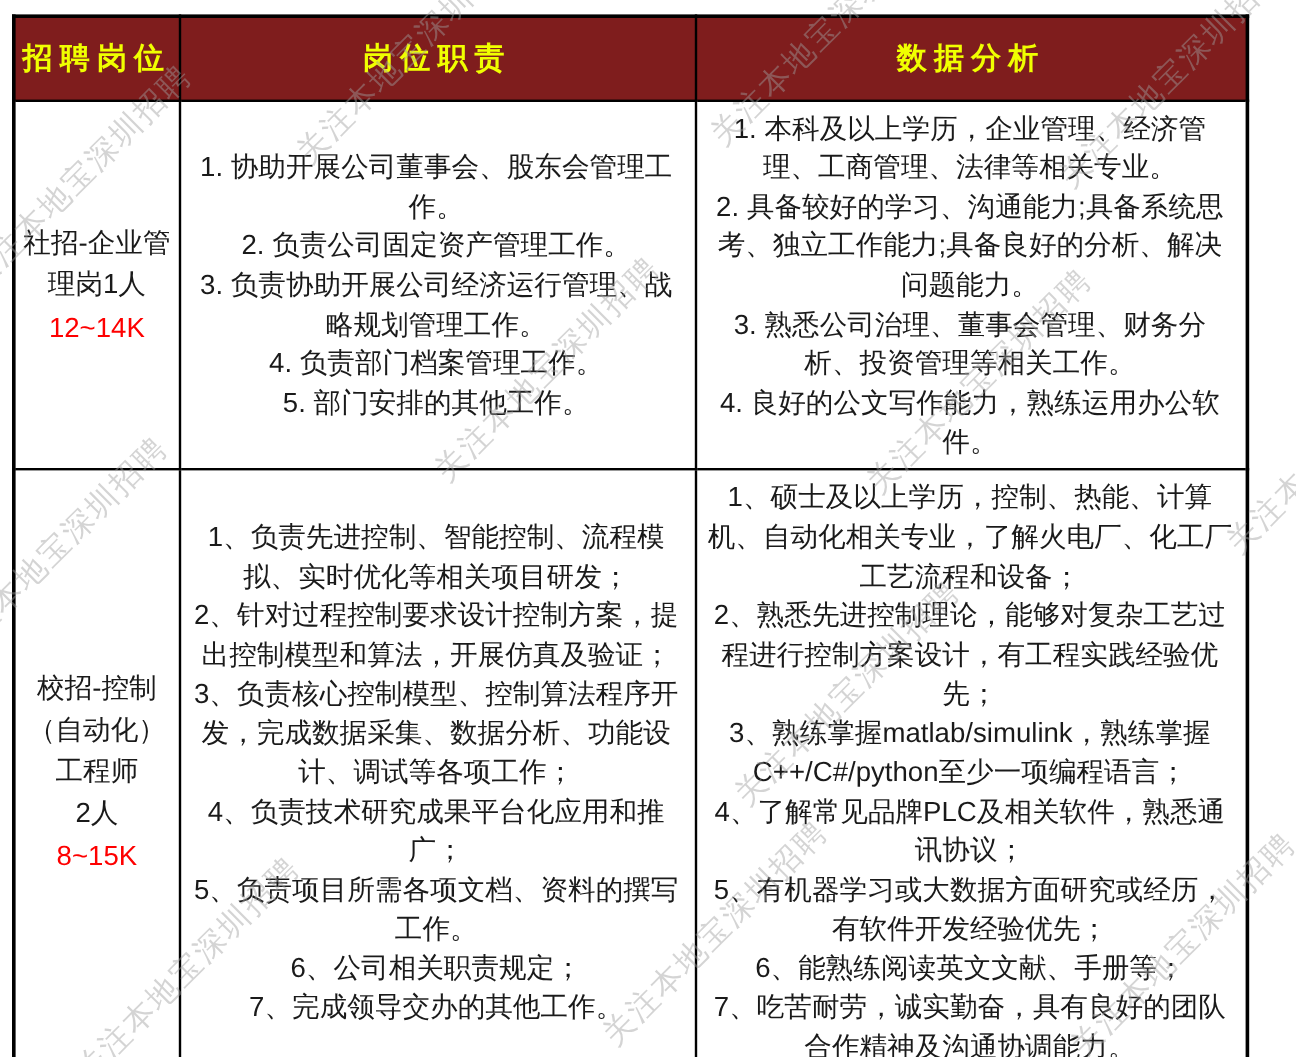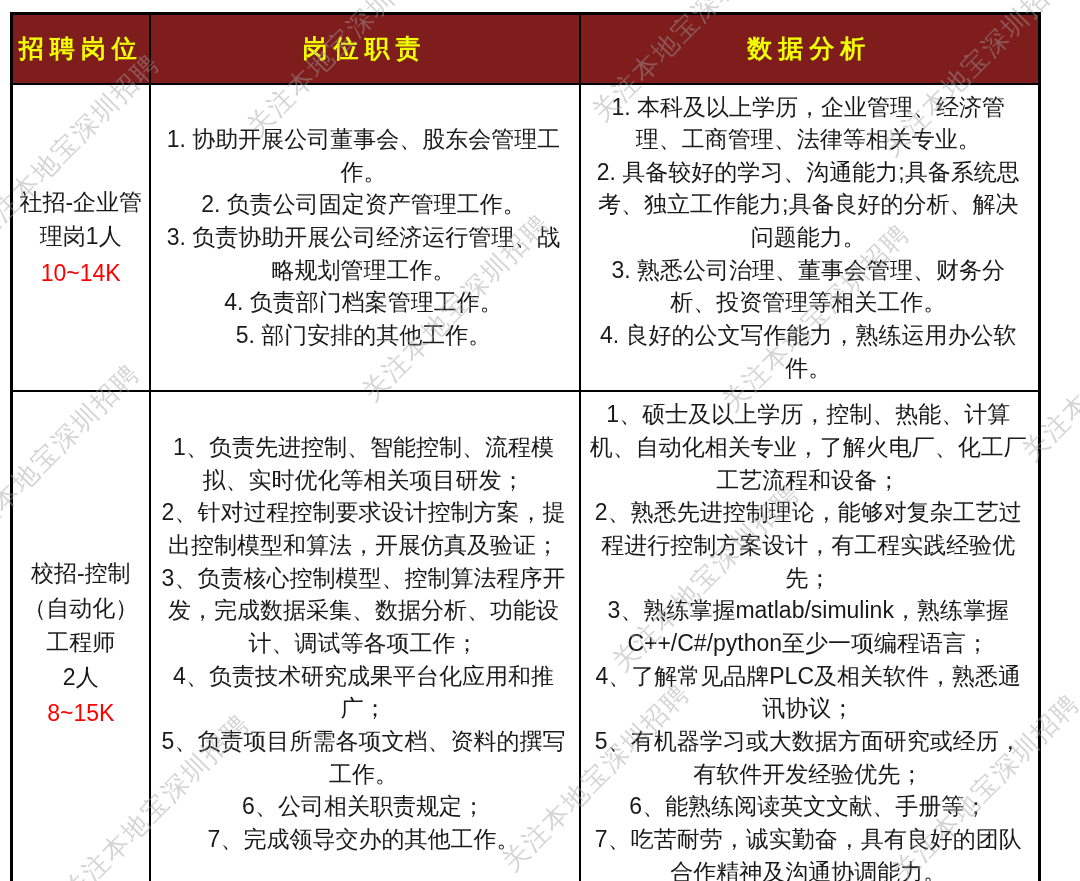--- a/index.html
+++ b/index.html
@@ -125,21 +125,21 @@
       <tr>
         <th>招聘岗位</th>
         <th>岗位职责</th>
         <th>数据分析</th>
       </tr>
     </thead>
     <tbody>
       <tr class="row-1">
         <td class="cell-position">
           <div class="position-name">社招-企业管理岗1人</div>
-          <div class="salary">10~14K</div>
+          <div class="salary">12~14K</div>
         </td>
         <td class="cell-text">1. 协助开展公司董事会、股东会管理工作。
 2. 负责公司固定资产管理工作。
 3. 负责协助开展公司经济运行管理、战略规划管理工作。
 4. 负责部门档案管理工作。
 5. 部门安排的其他工作。</td>
         <td class="cell-text">1. 本科及以上学历，企业管理、经济管理、工商管理、法律等相关专业。
 2. 具备较好的学习、沟通能力;具备系统思考、独立工作能力;具备良好的分析、解决问题能力。
 3. 熟悉公司治理、董事会管理、财务分析、投资管理等相关工作。
 4. 良好的公文写作能力，熟练运用办公软件。</td>

